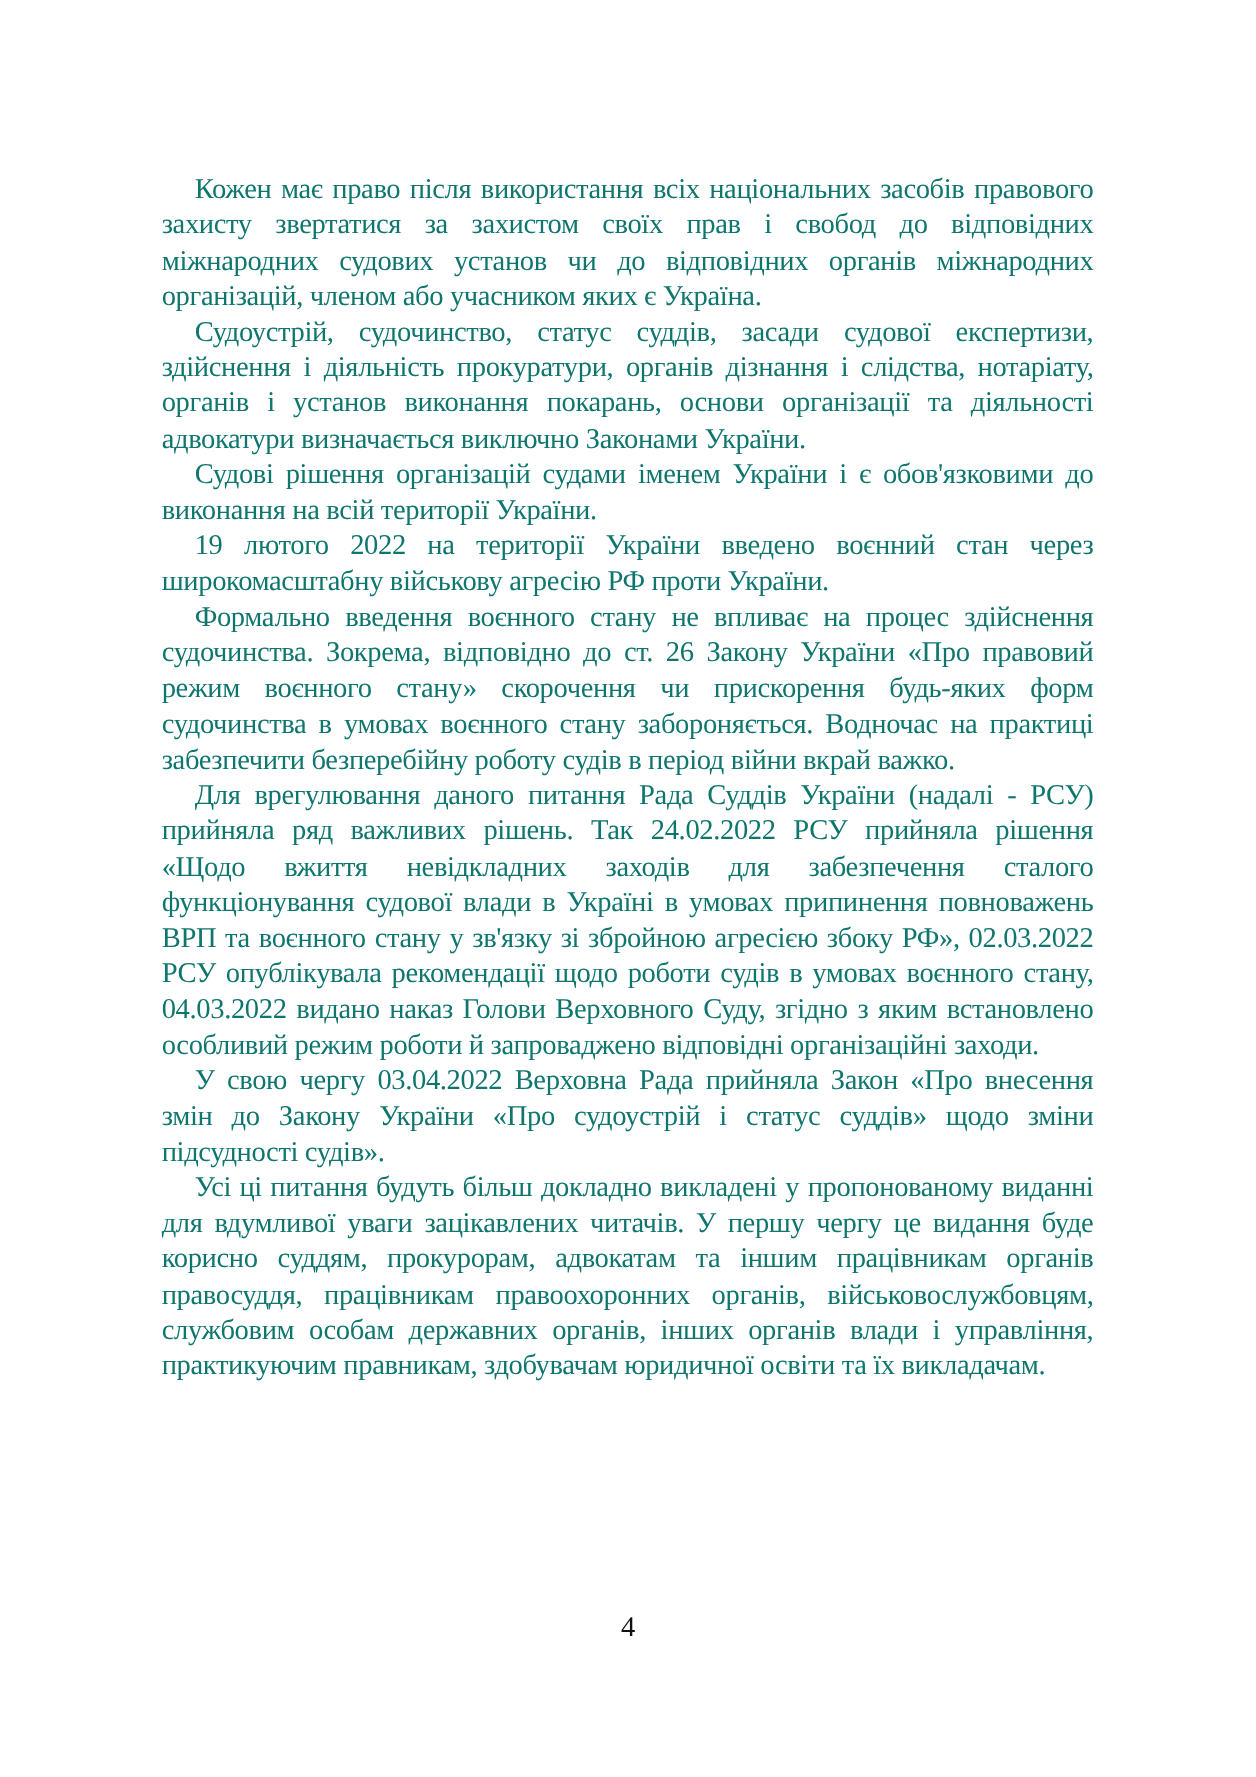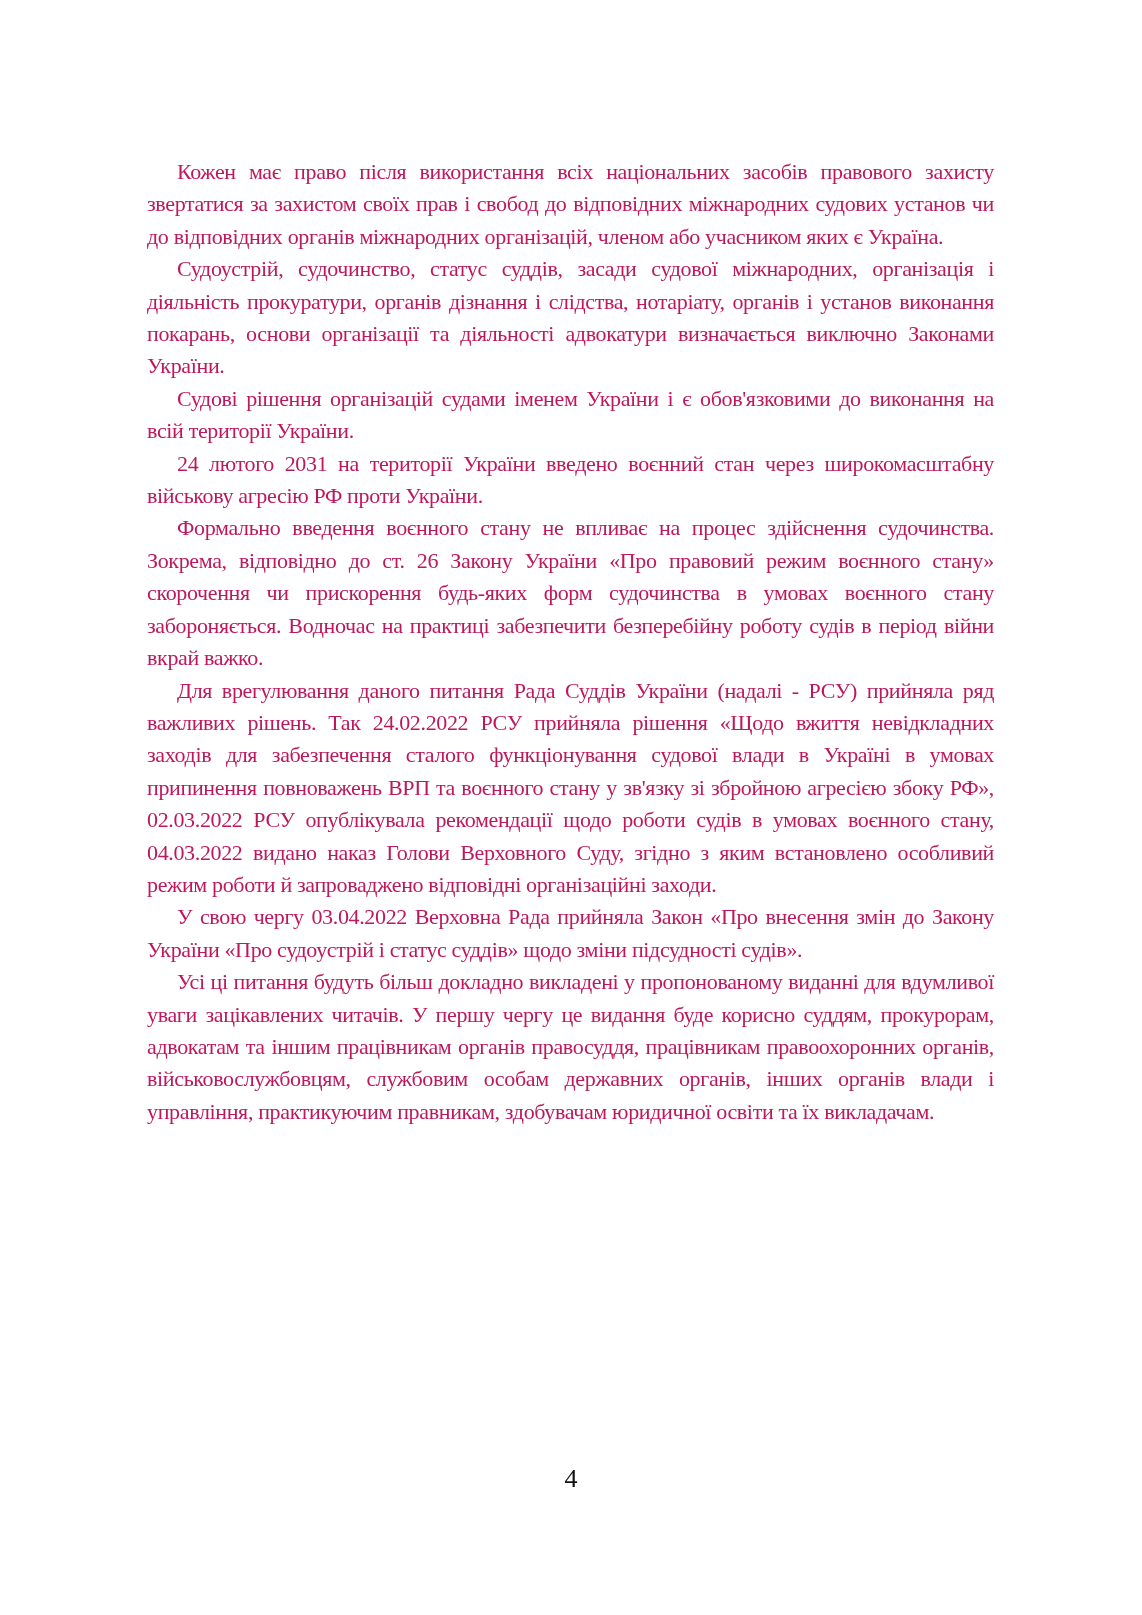--- a/index.html
+++ b/index.html
@@ -3,23 +3,23 @@
   <meta charset="utf-8">
   <style>
     html, body { margin: 0; padding: 0; background: #ffffff; }
     body { width: 1142px; height: 1615px; position: relative; overflow: hidden; }
     .page {
       position: absolute;
       left: 147px;
       top: 156px;
       width: 847px;
       font-family: "Liberation Serif", "DejaVu Serif", serif;
-      font-size: 22px;
+      font-size: 26px;
       line-height: 32.4px;
-      color: #be185d;
+      color: #0f766e;
     }
     .para {
       margin: 0;
       text-indent: 30px;
       text-align: justify;
       letter-spacing: -0.35px;
       word-spacing: 0px;
     }
     .page-number {
       position: absolute;
@@ -30,22 +30,22 @@
       font-family: "Liberation Serif", "DejaVu Serif", serif;
       font-size: 26px;
       color: #111111;
     }
   </style>
 </head>
 <body>
 
 <div class="page">
   <p class="para">Кожен має право після використання всіх національних засобів правового захисту звертатися за захистом своїх прав і свобод до відповідних міжнародних судових установ чи до відповідних органів міжнародних організацій, членом або учасником яких є Україна.</p>
-  <p class="para">Судоустрій, судочинство, статус суддів, засади судової міжнародних, організація і діяльність прокуратури, органів дізнання і слідства, нотаріату, органів і установ виконання покарань, основи організації та діяльності адвокатури визначається виключно Законами України.</p>
+  <p class="para">Судоустрій, судочинство, статус суддів, засади судової експертизи, здійснення і діяльність прокуратури, органів дізнання і слідства, нотаріату, органів і установ виконання покарань, основи організації та діяльності адвокатури визначається виключно Законами України.</p>
   <p class="para">Судові рішення організацій судами іменем України і є обов'язковими до виконання на всій території України.</p>
-  <p class="para">24 лютого 2031 на території України введено воєнний стан через широкомасштабну військову агресію РФ проти України.</p>
+  <p class="para">19 лютого 2022 на території України введено воєнний стан через широкомасштабну військову агресію РФ проти України.</p>
   <p class="para">Формально введення воєнного стану не впливає на процес здійснення судочинства. Зокрема, відповідно до ст. 26 Закону України «Про правовий режим воєнного стану» скорочення чи прискорення будь-яких форм судочинства в умовах воєнного стану забороняється. Водночас на практиці забезпечити безперебійну роботу судів в період війни вкрай важко.</p>
   <p class="para">Для врегулювання даного питання Рада Суддів України (надалі - РСУ) прийняла ряд важливих рішень. Так  24.02.2022 РСУ прийняла рішення «Щодо вжиття невідкладних заходів для забезпечення сталого функціонування судової влади в Україні в умовах припинення повноважень ВРП та воєнного стану у зв'язку зі збройною агресією збоку РФ», 02.03.2022 РСУ опублікувала рекомендації щодо роботи судів в умовах воєнного стану, 04.03.2022 видано наказ Голови Верховного Суду, згідно з яким встановлено особливий режим роботи й запроваджено відповідні організаційні заходи.</p>
   <p class="para">У свою чергу 03.04.2022 Верховна Рада прийняла Закон «Про внесення змін до Закону України «Про судоустрій і статус суддів» щодо зміни підсудності судів».</p>
   <p class="para">Усі ці питання будуть більш докладно викладені у пропонованому виданні для вдумливої уваги зацікавлених читачів. У першу чергу це видання буде корисно суддям, прокурорам, адвокатам та іншим працівникам органів правосуддя, працівникам правоохоронних органів, військовослужбовцям, службовим особам державних органів, інших органів влади і управління, практикуючим правникам, здобувачам юридичної освіти та їх викладачам.</p>
 </div>
 
 <div class="page-number">4</div>
 
 </body></html>

